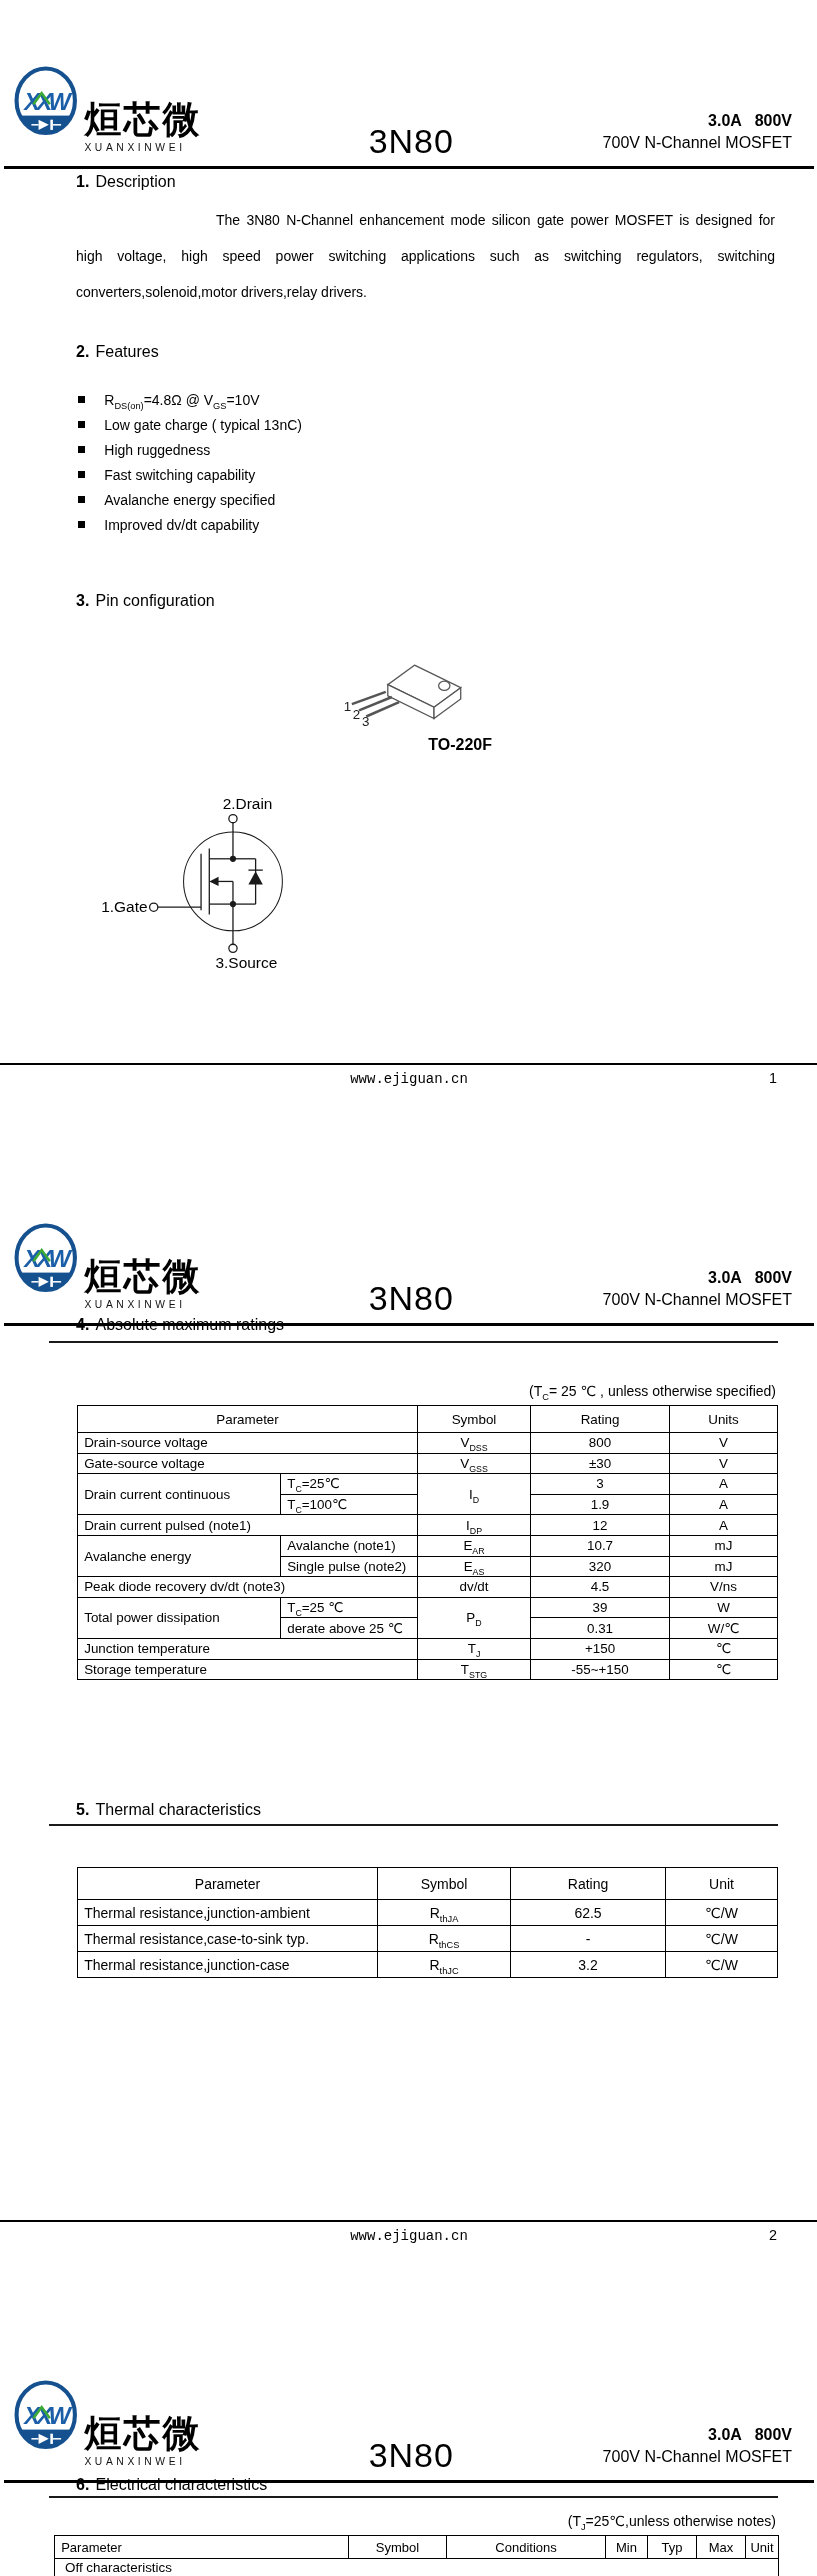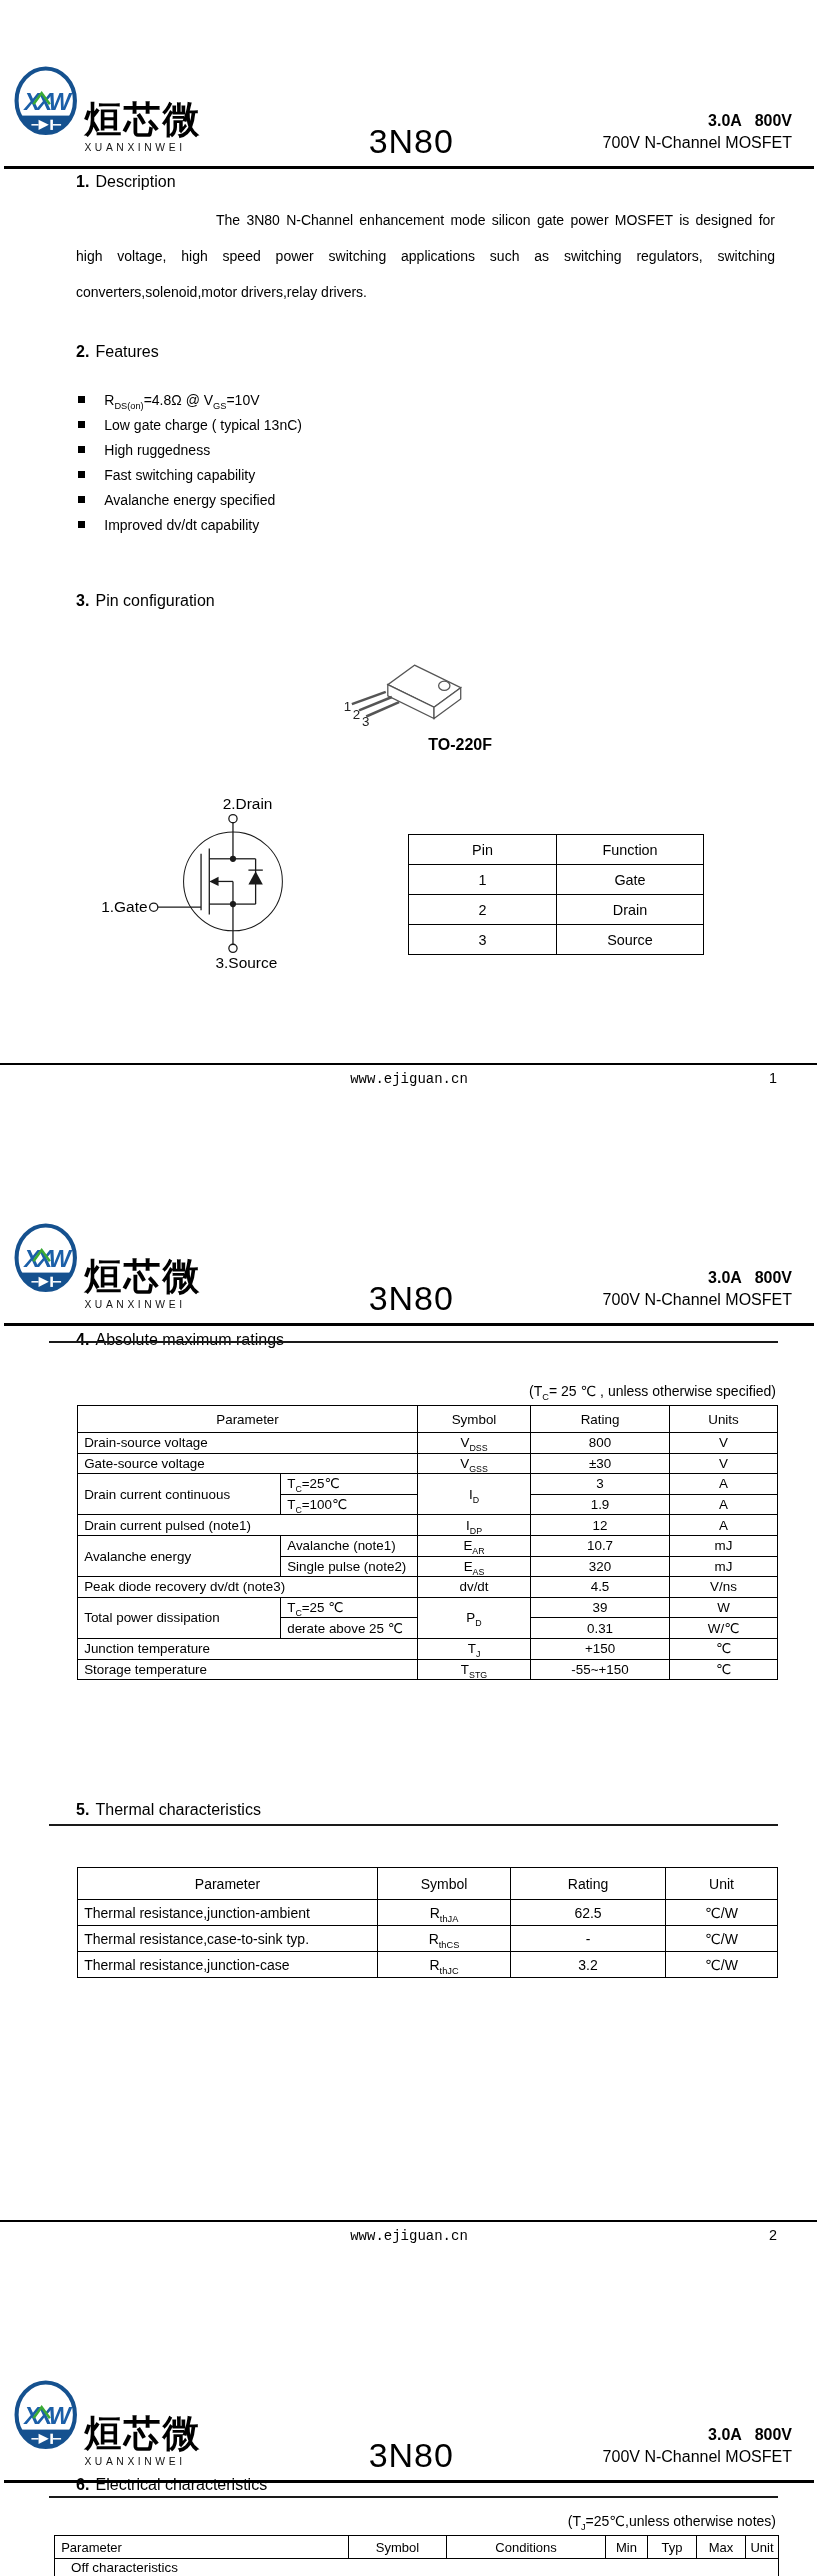--- a/index.html
+++ b/index.html
@@ -58,21 +58,21 @@
 
   .thermal tr { height: 26px; }
   .thermal tr.head { height: 32px; }
   .thermal td { font-size: 14px; }
 
   .ec tr { height: 17.5px; }
   .ec tr.head { height: 23px; }
   .ec tr.sec { height: 18.5px; }
   .ec td { font-size: 13px; }
   .ec tr.sec td { border-top: 1.5px solid #000; border-bottom: 1.5px solid #000;
-                  text-align: left; padding-left: 16px; font-size: 13.4px; }
+                  text-align: left; padding-left: 10px; font-size: 13.4px; }
 
   .amr-note, .ec-note { right: 42px; font-size: 14px; }
 </style>
 </head>
 <body>
 
 <div class="page">
 
   <div class="abs logo-wrap">
     <svg width="64" height="70" viewBox="0 0 125 135">
@@ -179,44 +179,20 @@
       <circle cx="268" cy="122" r="6"></circle>
       <circle cx="268" cy="210" r="6"></circle>
       <polygon points="222,166 240,157 240,175"></polygon>
       <polygon points="312,146 298,172 326,172"></polygon>
     </g>
     <text x="248" y="26" font-size="30" fill="#000">2.Drain</text>
     <text x="102" y="226" font-size="30" fill="#000" text-anchor="end">1.Gate</text>
     <text x="234" y="334" font-size="30" fill="#000">3.Source</text>
   </svg>
 
-  <table class="pin-table" style="left:408px;top:834px;width:296px">
-    <colgroup>
-        <col style="width:148px">
-        <col>
-      </colgroup>
-    <tbody>
-        <tr class="head">
-      <td>Pin</td>
-      <td>Function</td>
-    </tr>
-    <tr>
-      <td>1</td>
-      <td>Gate</td>
-    </tr>
-    <tr>
-      <td>2</td>
-      <td>Drain</td>
-    </tr>
-    <tr>
-      <td>3</td>
-      <td>Source</td>
-    </tr>
-  </tbody>
-    </table>
 
   <div class="abs foot-rule"></div>
   <div class="abs foot-url">www.ejiguan.cn</div>
   <div class="abs foot-page">1</div>
 </div>
 
 <div class="page">
 
   <div class="abs logo-wrap">
     <svg width="64" height="70" viewBox="0 0 125 135">
@@ -239,21 +215,21 @@
       <div class="logo-en">XUANXINWEI</div>
     </div>
   </div>
   <div class="abs part">3N80</div>
   <div class="abs hdr-right">
     <div class="rating">3.0A   800V</div>
     <div class="subtitle">700V N-Channel MOSFET</div>
   </div>
   <div class="abs hdr-rule"></div>
 
-  <div class="abs sec-h" style="left:76px;top:174px"><span class="sec-num">4.</span><span>Absolute maximum ratings</span></div>
+  <div class="abs sec-h" style="left:76px;top:159px"><span class="sec-num">4.</span><span>Absolute maximum ratings</span></div>
   <div class="abs sec-rule" style="top:184px"></div>
 
   <div class="abs amr-note" style="top:226px">(T<sub>C</sub>= 25 ℃ , unless otherwise specified)</div>
 
   <table class="amr" style="left:77px;top:248px;width:701px">
     <colgroup>
         <col style="width:203px">
         <col style="width:137px">
         <col style="width:113px">
         <col style="width:139px">

